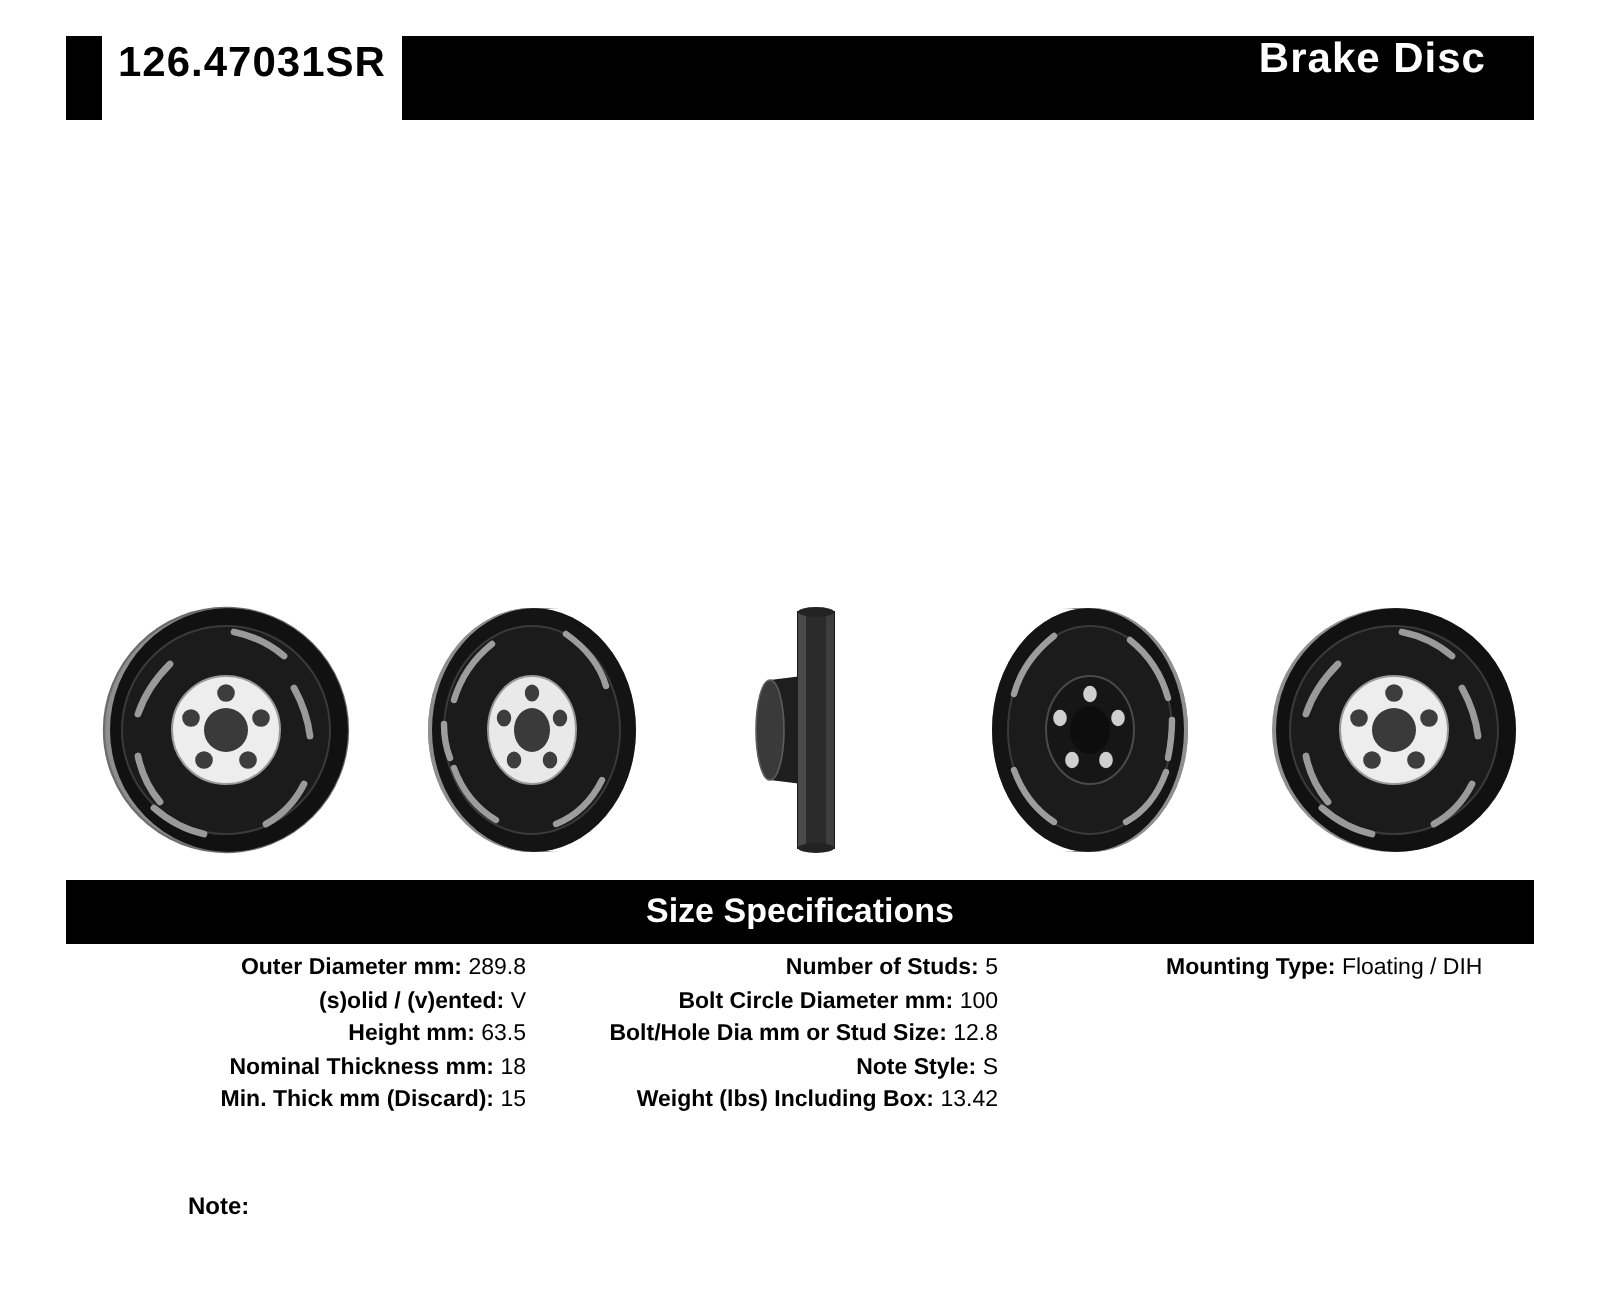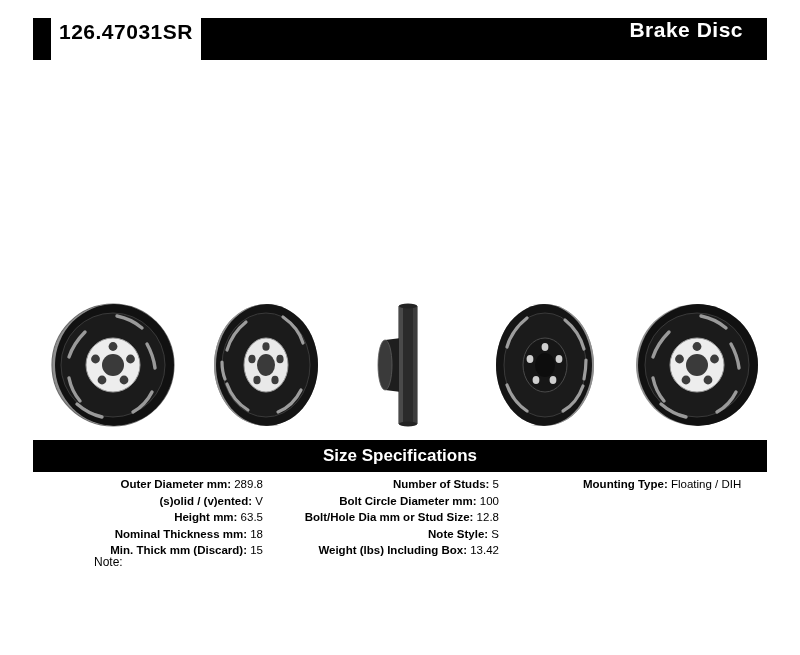--- a/index.html
+++ b/index.html
@@ -99,24 +99,24 @@
   .spec-line {
     line-height: 16.5px;
     white-space: nowrap;
   }
   .spec-line .lbl { font-weight: bold; }
   .spec-line .val { font-weight: normal; }
 
   .note {
     position: absolute;
     left: 33px;
-    top: 555px;
+    top: 596px;
     width: 300px;
     font-size: 12px;
-    font-weight: normal;
+    font-weight: bold;
     padding-left: 61px;
     box-sizing: border-box;
   }
 </style>
 </head>
 <body>
 
 <div class="sheet">
 
   <div class="header-bar">

